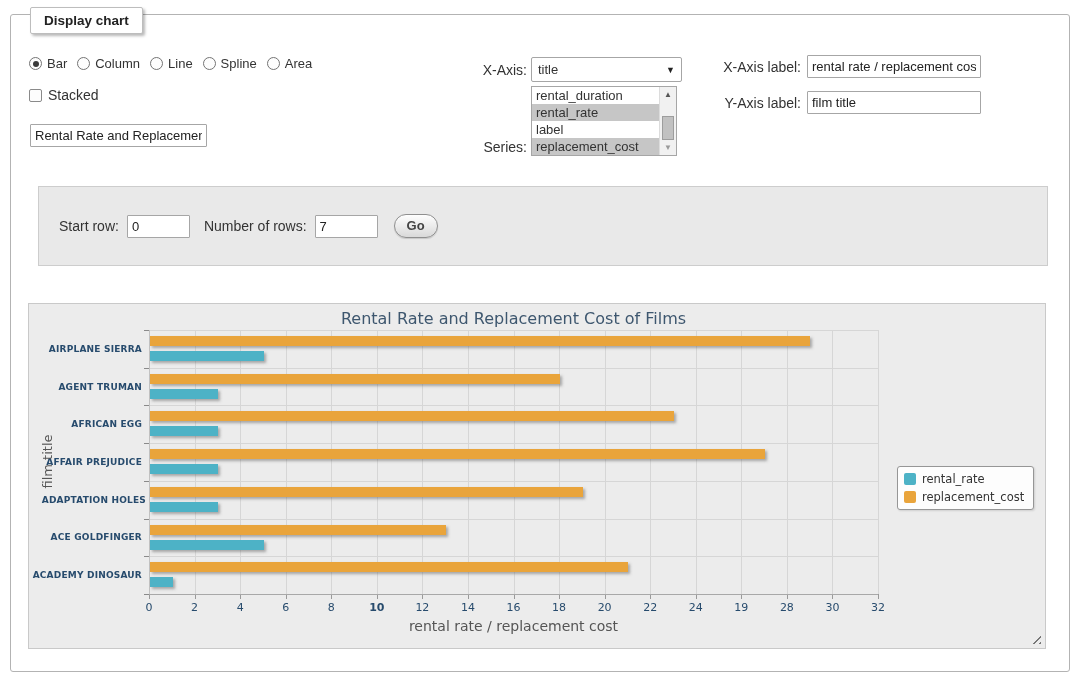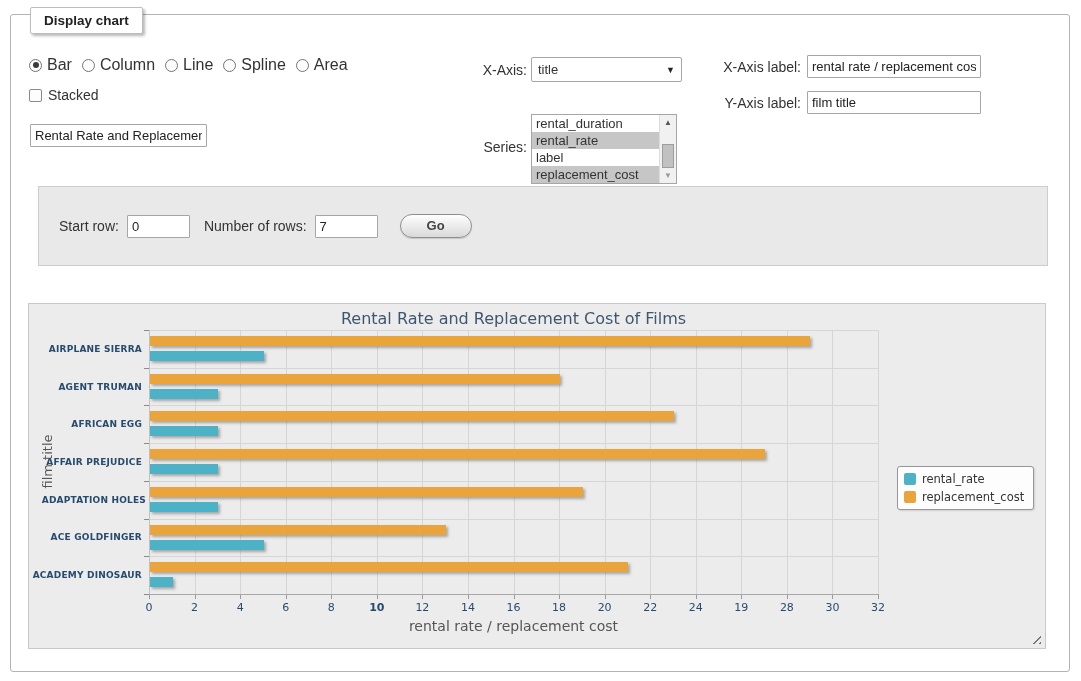--- a/index.html
+++ b/index.html
@@ -14,21 +14,21 @@
     position: absolute; left: 10px; top: 14px; width: 1060px; height: 658px;
     border: 1px solid #b3b3b3; border-radius: 3px; background: #fff;
   }
   .legend-box {
     position: absolute; left: 30px; top: 7px; padding: 5px 13px;
     background: #fff; border: 1px solid #bdbdbd; border-radius: 2px;
     font-size: 13.5px; font-weight: bold; color: #222;
     box-shadow: 2px 2px 3px rgba(0,0,0,0.28); z-index: 5;
   }
   
-  .radio-row { position: absolute; left: 29px; top: 56px; display: flex; align-items: center; gap: 10px; font-size: 16px; }
+  .radio-row { position: absolute; left: 29px; top: 56px; display: flex; align-items: center; gap: 10px; font-size: 13px; }
   .radio-item { display: flex; align-items: center; gap: 5px; cursor: default; }
   .radio {
     width: 13px; height: 13px; border-radius: 50%;
     border: 1px solid #747474; background: #fdfdfd; position: relative; flex: 0 0 auto;
   }
   .radio.checked::after {
     content: ""; position: absolute; left: 2.5px; top: 2.5px; width: 6px; height: 6px;
     border-radius: 50%; background: #3a3a3a;
   }
   .stacked-row { position: absolute; left: 29px; top: 87px; display: flex; align-items: center; gap: 6px; font-size: 14px; }
@@ -44,21 +44,21 @@
   .xaxis-lbl  { left: 470px; top: 62px; width: 57px; text-align: right; }
   .series-lbl { left: 470px; top: 139px; width: 57px; text-align: right; }
   .select {
     position: absolute; left: 531px; top: 57px; width: 151px; height: 25px;
     border: 1px solid #a6a6a6; border-radius: 2px; background: #fff;
     font-size: 13px; display: flex; align-items: center; padding: 0 6px;
   }
   .select .caret { margin-left: auto; font-size: 9px; color: #222; }
   .listbox {
     position: absolute; left: 531px; top: 86px; width: 146px; height: 70px;
-    border: 1px solid #a6a6a6; background: #fff; overflow: hidden; display: flex; margin-top: 28px;
+    border: 1px solid #a6a6a6; background: #fff; overflow: hidden; display: flex;
   }
   .options { flex: 1 1 auto; }
   .option { height: 17px; line-height: 17px; font-size: 13px; padding: 0 4px; white-space: nowrap; }
   .option.selected { background: #c6c6c6; }
   .scrollbar { flex: 0 0 17px; background: #f1f1f1; border-left: 1px solid #dcdcdc; position: relative; }
   .scroll-btn { position: absolute; left: 0; width: 100%; height: 15px; display: flex; align-items: center; justify-content: center; font-size: 8px; color: #555; }
   .scroll-btn.up { top: 0; }
   .scroll-btn.down { bottom: 0; color: #9a9a9a; }
   .scroll-thumb { position: absolute; left: 2px; width: 12px; top: 29px; height: 24px; background: #c1c1c1; border: 1px solid #9d9d9d; }
   
@@ -67,21 +67,21 @@
   .xlabel-input { position: absolute; left: 807px; top: 55px; width: 174px; }
   .ylabel-input { position: absolute; left: 807px; top: 91px; width: 174px; }
   
   .rows-panel {
     position: absolute; left: 38px; top: 186px; width: 1010px; height: 80px;
     background: #e9e9e9; border: 1px solid #cdcdcd;
     display: flex; align-items: center; padding-left: 20px; gap: 8px; font-size: 14px;
   }
   .rows-panel .text-input { width: 63px; }
   .go-btn {
-    margin-left: 14px; padding: 3px 26px 4px; font-size: 13px; font-weight: bold; color: #444;
+    margin-left: 8px; padding: 3px 12px 4px; font-size: 13px; font-weight: bold; color: #444;
     background: linear-gradient(#fefefe, #d9d9d9); border: 1px solid #8f8f8f;
     border-radius: 12px; box-shadow: 0 1px 1px rgba(0,0,0,0.15); cursor: pointer;
     font-family: "Liberation Sans", sans-serif;
   }
   
   .chart {
     position: absolute; left: 28px; top: 303px; width: 1018px; height: 346px;
     background: #ececec; border: 1px solid #c9c9c9;
     font-family: "DejaVu Sans", sans-serif; overflow: hidden;
   }

